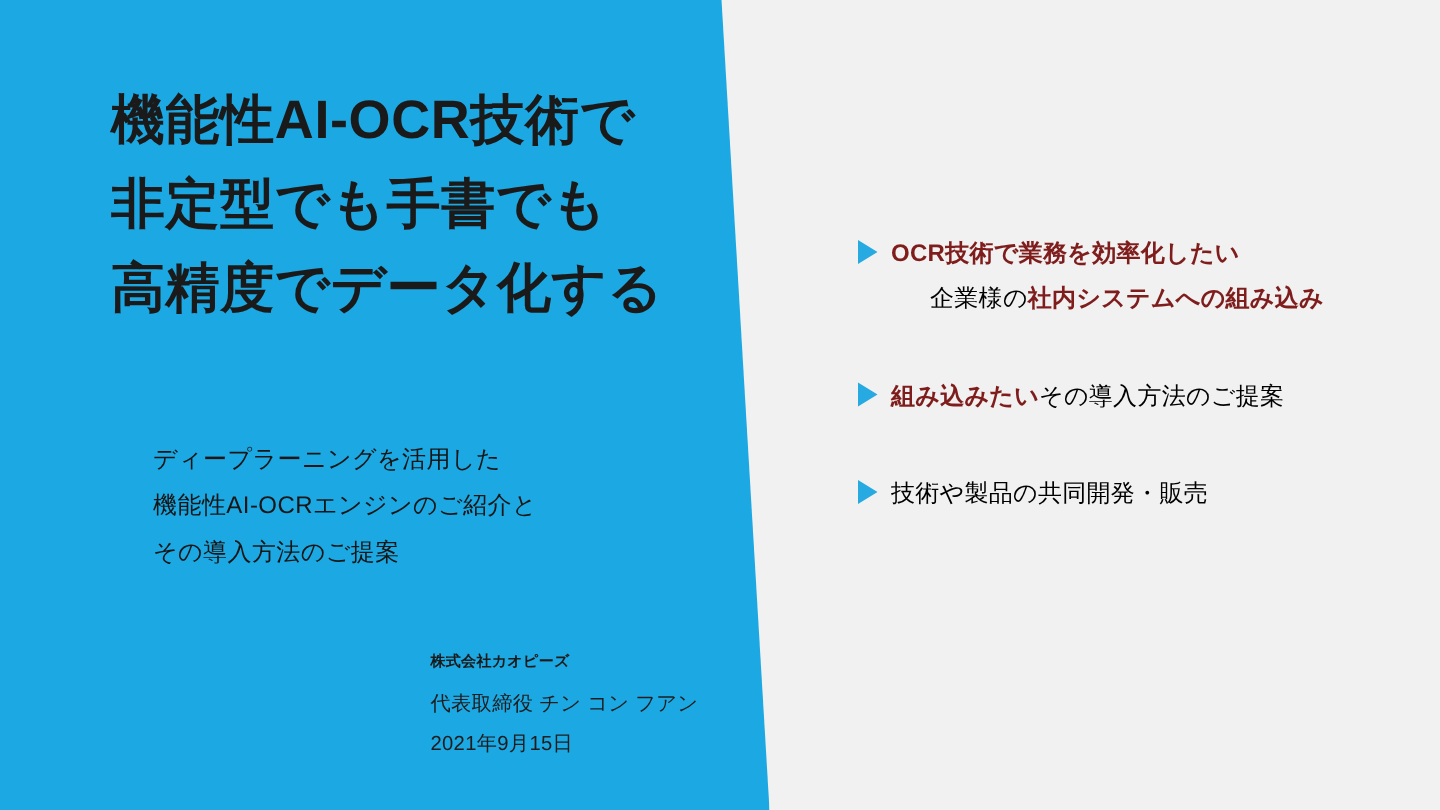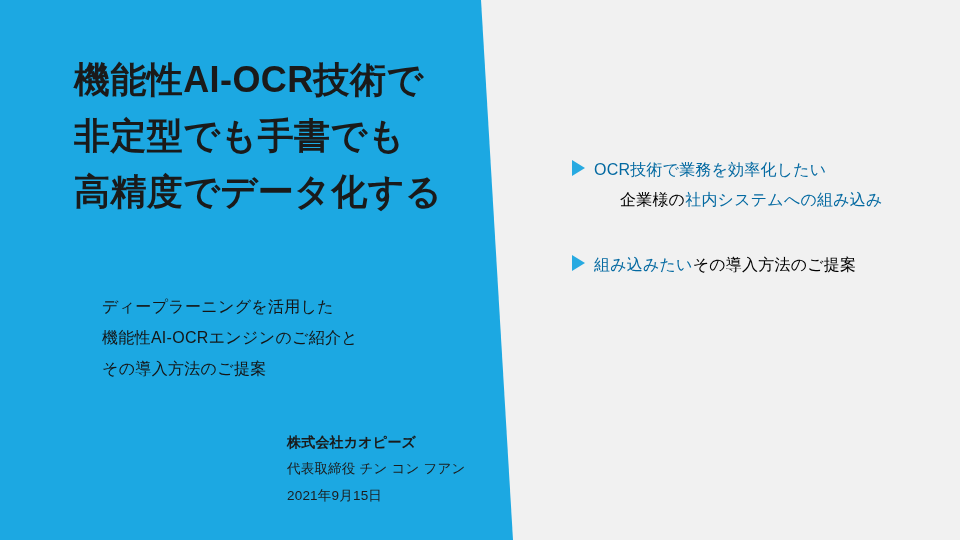--- a/index.html
+++ b/index.html
@@ -71,21 +71,21 @@
 
   
   #company {
     position: absolute;
     left: 287px;
     top: 429px;
     width: 220px;
   }
   .company-name {
     display: block;
-    font-size: 14px;
+    font-size: 10px;
     font-weight: bold;
     color: #1a1a1a;
     line-height: 26px;
     letter-spacing: 0.2px;
     white-space: nowrap;
   }
   .company-line {
     display: block;
     font-size: 13.5px;
     font-weight: normal;
@@ -126,22 +126,22 @@
     display: block;
     font-size: 16px;
     line-height: 30px;
     letter-spacing: 0.2px;
     white-space: nowrap;
   }
   .bullet-line.indent {
     padding-left: 26px;
   }
   .seg-strong {
-    font-weight: normal;
-    color: #0369a1;
+    font-weight: bold;
+    color: #7f1d1d;
   }
   .seg-muted {
     font-weight: normal;
     color: #000000;
   }
 </style>
 </head>
 <body>
 
 <div id="slide">
@@ -176,16 +176,22 @@
       </div>
     </div>
 
     <div class="bullet-item">
       <span class="bullet-marker"></span>
       <div class="bullet-body">
         <span class="bullet-line"><span class="seg-strong">組み込みたい</span><span class="seg-muted">その導入方法のご提案</span></span>
       </div>
     </div>
 
+    <div class="bullet-item">
+      <span class="bullet-marker"></span>
+      <div class="bullet-body">
+        <span class="bullet-line"><span class="seg-muted">技術や製品の共同開発・販売</span></span>
+      </div>
+    </div>
 
   </div>
 
 </div>
 
 </body></html>

